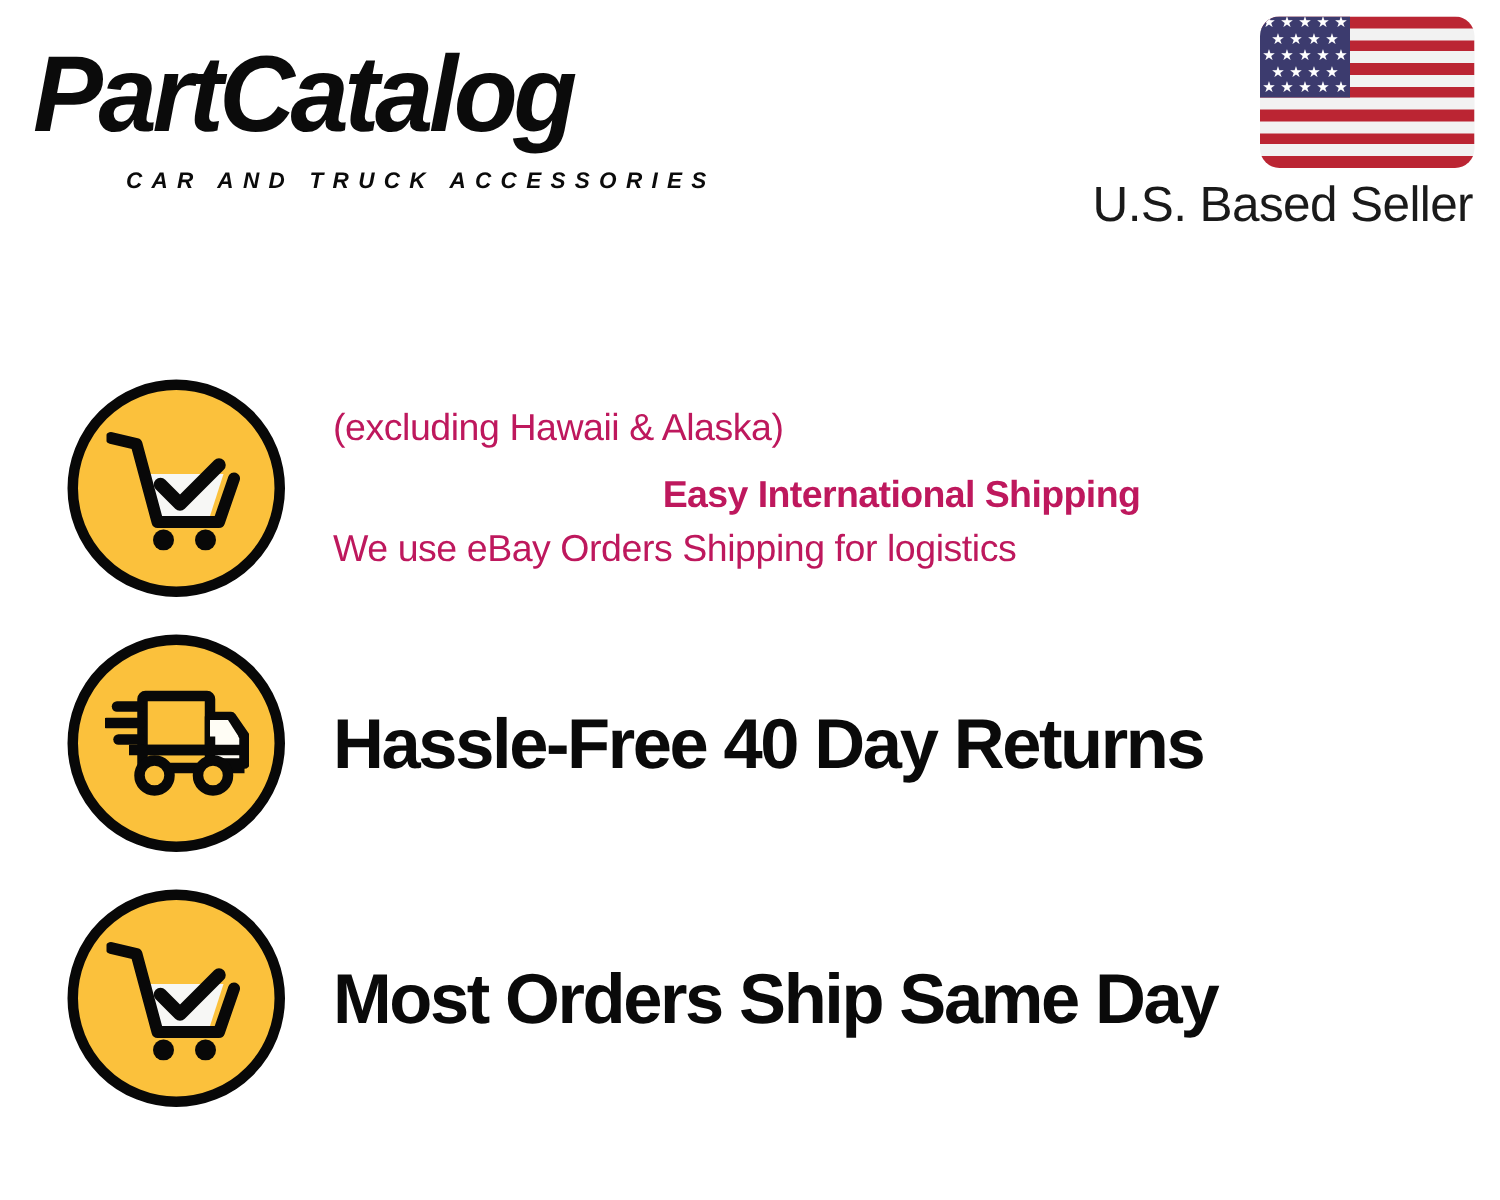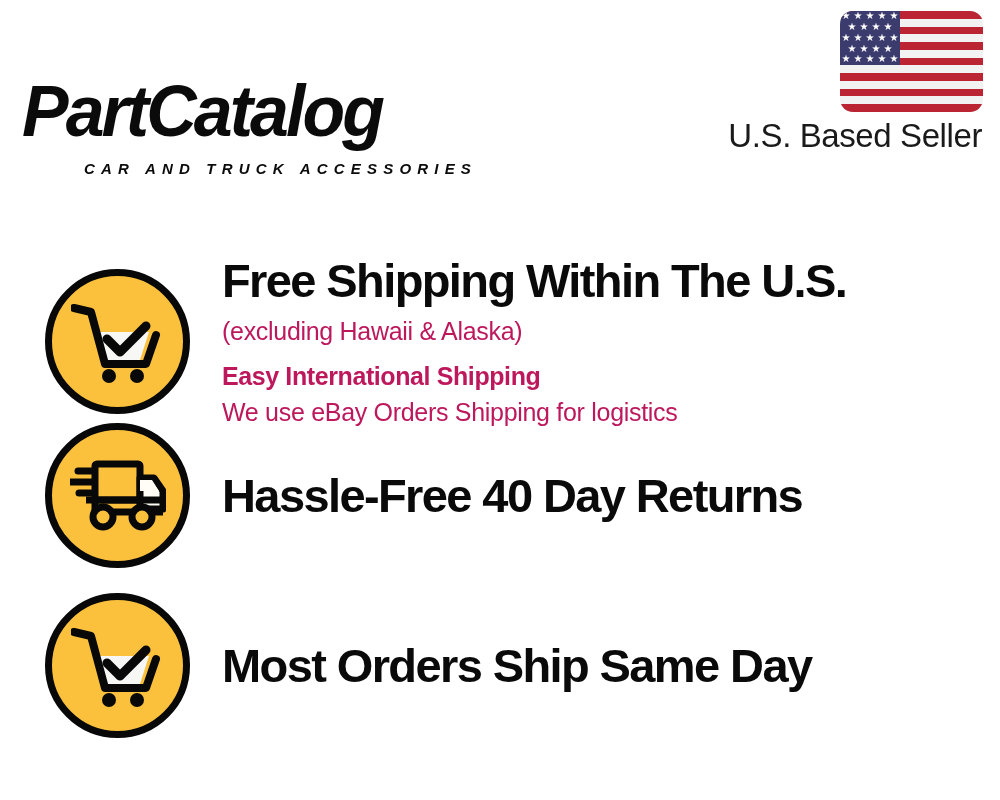--- a/index.html
+++ b/index.html
@@ -24,21 +24,20 @@
     width: 1000px;
     height: 175px;
   }
 
   .brand-logo {
     position: absolute;
     left: 22px;
     top: 24px;
     width: 470px;
     height: 90px;
-    margin-top: 48px;
   }
   .brand-wordmark {
     position: absolute;
     left: 0;
     top: 0;
     font-family: "Liberation Sans", sans-serif;
     font-weight: 700;
     font-style: italic;
     font-size: 72px;
     letter-spacing: -3px;
@@ -172,21 +171,21 @@
     font-size: 25px;
     line-height: 36px;
     letter-spacing: -0.3px;
     color: #be185d;
     white-space: nowrap;
   }
   .feature-sub.strong {
     font-weight: 700;
     letter-spacing: -0.4px;
   }
-  .feature-sub.gap-top { margin-top: 9px; }
+  .feature-sub.gap-top { margin-top: 9px; text-align: center; }
   .feature-title + .feature-sub { margin-top: 4px; }
 </style>
 </head>
 <body>
 
 <div class="header">
 
   <div class="brand-logo">
     <div class="brand-wordmark">PartCatalog</div>
     <div class="brand-tagline">CAR AND TRUCK ACCESSORIES</div>
@@ -236,21 +235,20 @@
       <div class="icon-badge" style="background: rgb(251, 193, 60); border-color: rgb(8, 8, 8);">
         <svg width="94" height="82" viewBox="0 0 94 82" fill="none" aria-hidden="true">
           <path d="M24 31 h54 l-9 28 h-38 z" fill="#f7f7f5"></path>
           <path d="M3 7 l17 4 l14 52 h41 l10 -29" stroke="#080808" stroke-width="8" stroke-linecap="round" stroke-linejoin="round" fill="none"></path>
           <path d="M36 38 l13 13 l26 -26" stroke="#080808" stroke-width="9" stroke-linecap="round" stroke-linejoin="round" fill="none"></path>
           <circle cx="38" cy="75" r="7" fill="#080808"></circle>
           <circle cx="66" cy="75" r="7" fill="#080808"></circle>
         </svg>
       </div>
       <div class="feature-text">
-        <div class="feature-title">Free Shipping Within The U.S.</div>
         <div class="feature-sub">(excluding Hawaii &amp; Alaska)</div>
         <div class="feature-sub strong gap-top">Easy International Shipping</div>
         <div class="feature-sub">We use eBay Orders Shipping for logistics</div>
       </div>
     </div>
     <div class="feature-row" data-row="1">
       <div class="icon-badge" style="background: rgb(251, 193, 60); border-color: rgb(8, 8, 8);">
         <svg width="96" height="74" viewBox="0 0 96 74" fill="none" aria-hidden="true">
           <rect x="25" y="5" width="45" height="36" rx="2" stroke="#080808" stroke-width="7" fill="none"></rect>
           <path d="M70 19 h14 l9 13 v18 h-23 z" stroke="#080808" stroke-width="7" stroke-linejoin="round" fill="#fffdf5"></path>

